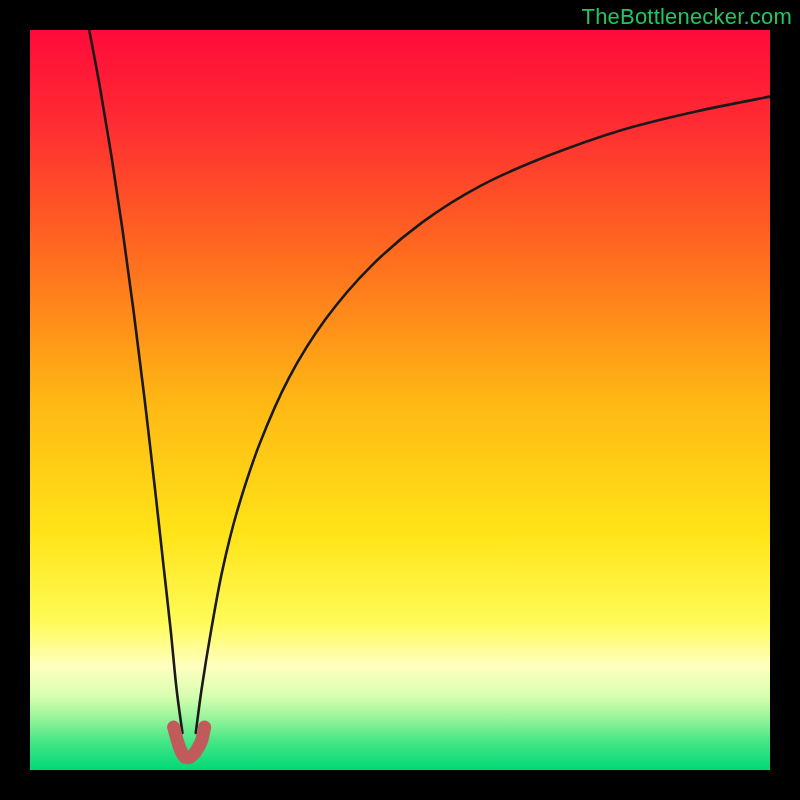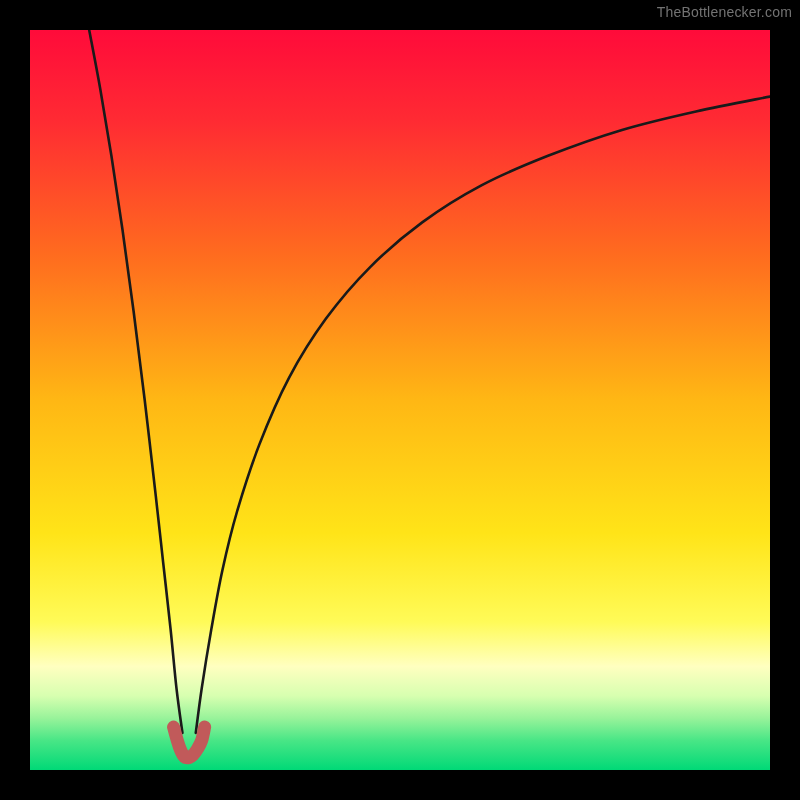--- a/index.html
+++ b/index.html
@@ -31,22 +31,22 @@
   svg.curves {
     position: absolute;
     inset: 0;
     width: 100%;
     height: 100%;
   }
   .watermark {
     position: absolute;
     top: 4px;
     right: 8px;
-    color: #737373;
-    font-size: 14px;
+    color: #22c55e;
+    font-size: 22px;
     font-weight: 500;
     letter-spacing: 0.2px;
     user-select: none;
   }
 </style>
 </head>
 <body>
 
 <div class="stage">
 

